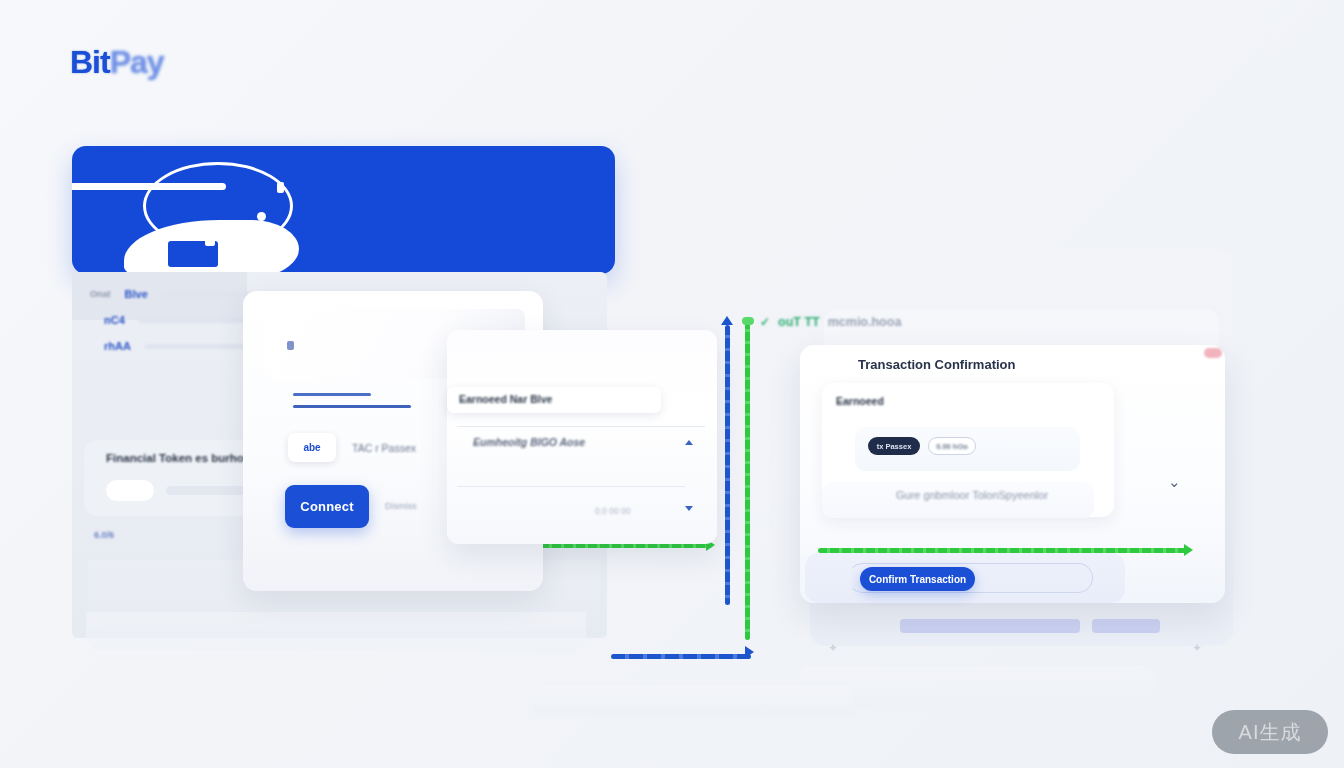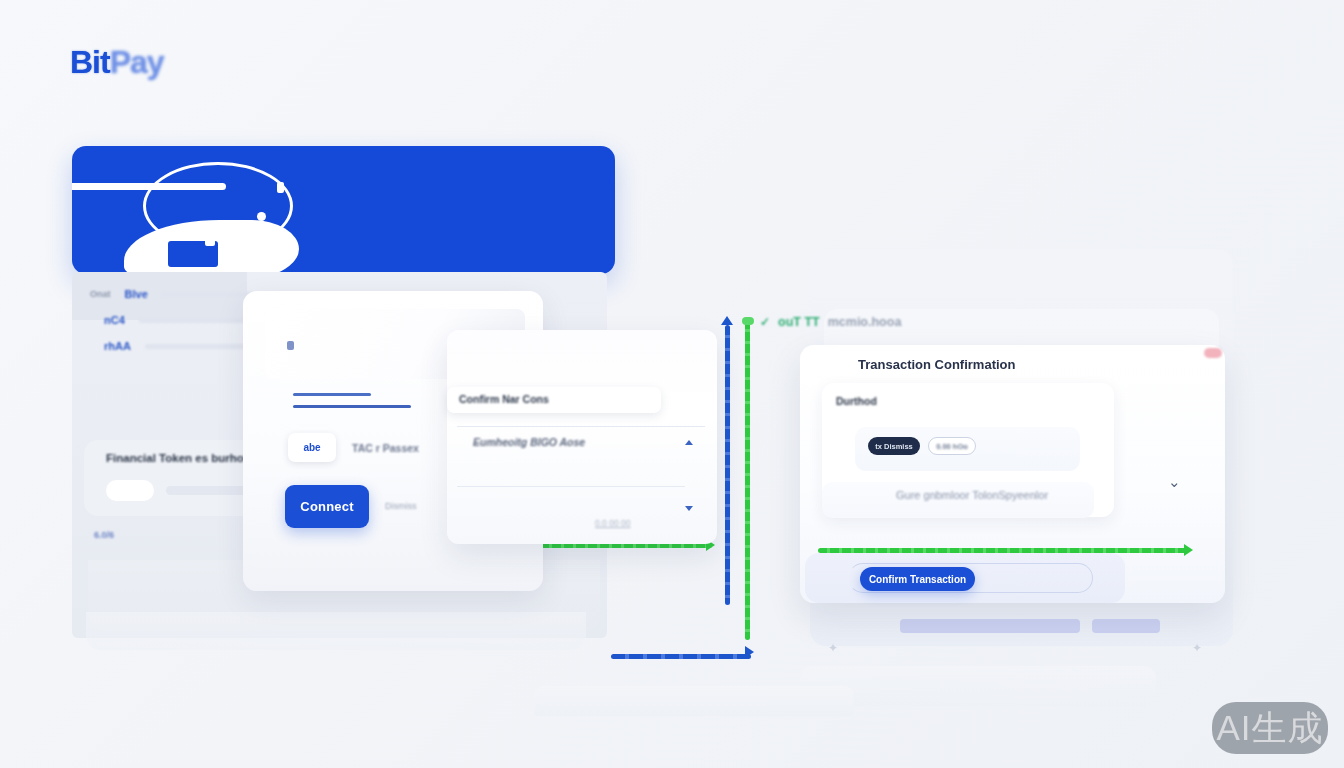--- a/index.html
+++ b/index.html
@@ -119,21 +119,21 @@
   }
   .mid-l1 { position:absolute; left: 50px; top: 102px; width: 78px; height: 3px; background:#4a6fc4; border-radius:2px; }
   .mid-l2 { position:absolute; left: 50px; top: 114px; width: 118px; height: 3px; background:#3f63bd; border-radius:2px; }
   .mid-chip-row { position:absolute; left: 45px; top: 142px; display:flex; align-items:center; gap:16px; }
   .mid-chip {
     width: 48px; height: 29px; background:#fff; border-radius:7px;
     box-shadow: 0 2px 7px rgba(30,45,90,.12);
     display:flex; align-items:center; justify-content:center;
     font-size: 10px; font-weight: 800; color:#1e4ed0; filter: blur(.7px);
   }
-  .mid-chip-label { font-size: 10.5px; color:#6d7890; font-weight:700; filter: blur(.9px); white-space:nowrap; }
+  .mid-chip-label { font-size: 10.5px; color:#6d7890; font-weight:400; filter: blur(.9px); white-space:nowrap; }
   .mid-btn {
     position:absolute; left: 42px; top: 194px; width: 84px; height: 43px;
     background:#1a4fd6; border-radius: 9px;
     display:flex; align-items:center; justify-content:center;
     color:#fff; font-size: 13px; font-weight:700; letter-spacing:.2px;
     filter: blur(.55px);
     box-shadow: 0 5px 14px rgba(26,79,214,.3);
   }
   .mid-btn-sub {
     position:absolute; left: 142px; top: 210px;
@@ -317,25 +317,25 @@
   .stand-left { left: 86px; top: 612px; width: 500px; height: 38px; border-radius: 0 0 14px 14px; opacity:.6; }
   .screen-left-shadow {
     position:absolute; left: 88px; top: 560px; width: 512px; height: 70px;
     background: linear-gradient(180deg,#eceff4 0%,#e8ebf2 100%);
     border-radius: 0 0 12px 12px; opacity:.8;
   }
 
   
   .ai-badge {
     position:absolute; right: 16px; bottom: 14px;
-    width: 116px; height: 52px;
+    width: 116px; height: 44px;
     background: rgba(140,146,155,.82);
     border-radius: 24px;
     display:flex; align-items:center; justify-content:center;
-    color: #d8dadd; font-size: 35px; font-weight: 500; letter-spacing: 1px; margin-top: 16px;
+    color: #d8dadd; font-size: 20px; font-weight: 500; letter-spacing: 1px; margin-top: 16px;
   }
 </style>
 </head>
 <body>
 
 <div id="stage">
 
   <div class="logo">
     <span>Bit</span><span class="faint">Pay</span>
   </div>
@@ -398,27 +398,27 @@
       <div class="mid-chip">abe</div>
       <div class="mid-chip-label">TAC r Passex</div>
     </div>
 
     <div class="mid-btn">Connect</div>
     <div class="mid-btn-sub">Dismiss</div>
   </div>
 
   <div class="card mid-overlay">
     <div class="ov-field">
-      <span>Confirm Nar Cons</span>
+      <span>Earnoeed Nar Blve</span>
     </div>
     <div class="ov-sep" style="left:10px; top:96px; width:248px;"></div>
     <div class="ov-row" style="left:26px; top:106px;font-style:italic;">Eumheoitg BIGO Aose</div>
     <div class="ov-caret up" style="left:238px; top:110px;"></div>
     <div class="ov-sep" style="left:10px; top:156px; width:228px;"></div>
-    <div class="ov-val" style="left:148px; top:188px;text-decoration:underline;">0.0 00 00</div>
+    <div class="ov-val" style="left:148px; top:176px;">0.0 00 00</div>
     <div class="ov-caret down" style="left:238px; top:176px;"></div>
   </div>
 
   <div class="conn blue-v1"></div>
   <div class="arrow up-blue" style="left:721px; top:316px;"></div>
   <div class="conn green-v"></div>
   <div class="cap-green" style="left:742px; top:317px;"></div>
   <div class="conn blue-h-bottom"></div>
   <div class="arrow right-blue" style="left:745px; top:646px;"></div>
 
@@ -436,23 +436,23 @@
     <span class="t2">mcmio.hooa</span>
   </div>
 
   <div class="conn blue-v2"></div>
   <div class="cap-green" style="left:802px; top:350px;"></div>
 
   <div class="card right-card">
     <div class="rc-title">Transaction Confirmation</div>
     <div class="rc-dot"></div>
     <div class="rc-panel"></div>
-    <div class="rc-sub">Durthod</div>
+    <div class="rc-sub">Earnoeed</div>
     <div class="rc-seg"></div>
-    <div class="seg-a">tx Dismiss</div>
+    <div class="seg-a">tx Passex</div>
     <div class="seg-b">
       <span>0.00 hOo</span>
     </div>
     <div class="rc-note"></div>
     <div class="rc-note-text"></div>
     <span class="rc-note" style="background:none; left:0; top:0; width:0; height:0;"></span>
     <div style="position:absolute; left:96px; top:144px; font-size:11px; color:#8b95a9; filter:blur(.95px); white-space:nowrap;">Gure gnbmloor TolonSpyeenlor</div>
     <div class="rc-chev">⌄</div>
   </div>
 

